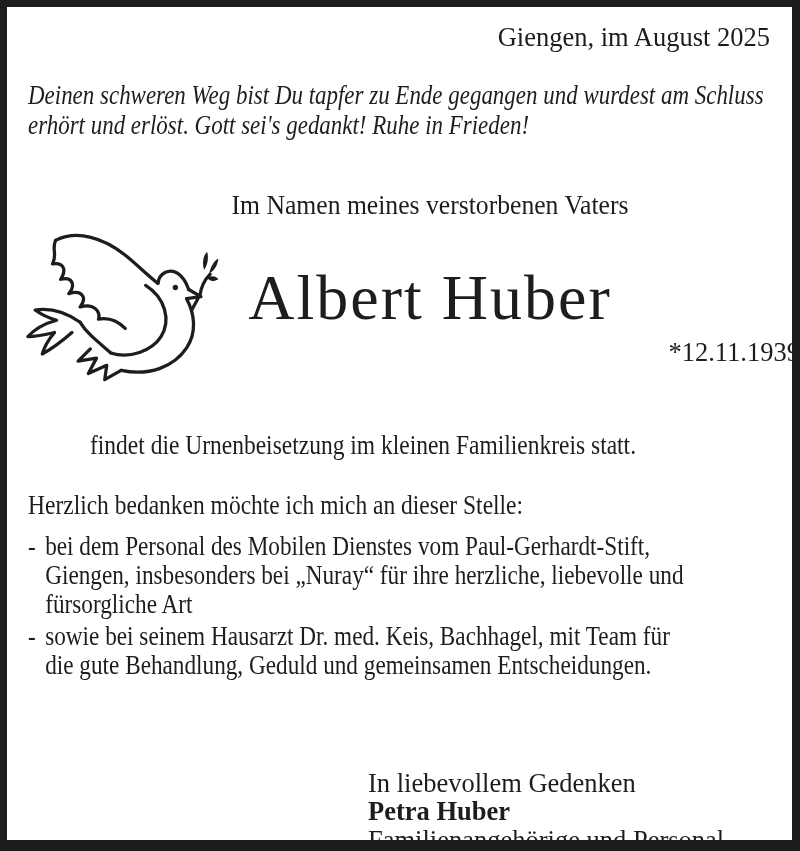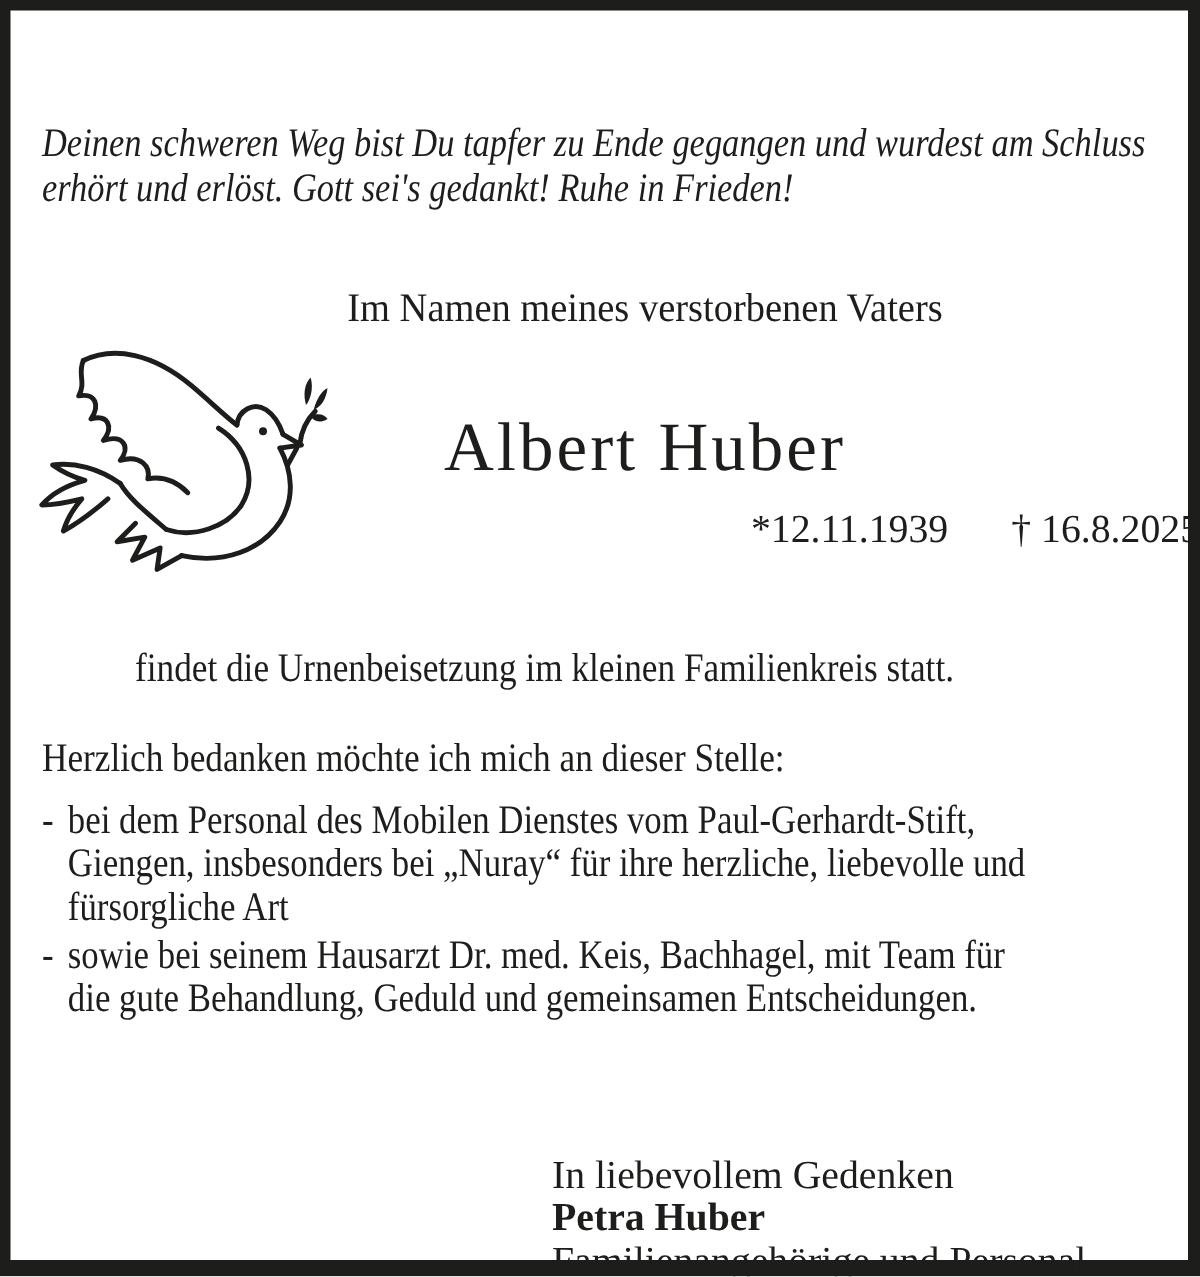--- a/index.html
+++ b/index.html
@@ -29,21 +29,21 @@
     font-style:italic;font-size:27px;line-height:30px;
     transform:scaleX(.85);transform-origin:left top;
     white-space:nowrap;
   }
   .center-col{left:60px;width:740px;text-align:center;}
   .intro{
     top:190px;font-size:27px;white-space:nowrap;
     transform:scaleX(.95);transform-origin:center top;
   }
   .name{
-    top:263px;font-size:46px;line-height:70px;
+    top:263px;font-size:64px;line-height:70px;
     letter-spacing:2px;white-space:nowrap;
   }
   .dates{
     top:337px;font-size:26.5px;
     display:flex;justify-content:flex-end;gap:42px;
   }
   .funeral{
     top:430px;left:90px;font-size:27px;white-space:nowrap;
     transform:scaleX(.87);transform-origin:left top;
   }
@@ -70,20 +70,21 @@
     width:206px;height:172px;
   }
 </style>
 </head>
 <body>
 
 <div class="page">
 
   <div class="frame"></div>
 
+  <div class="abs dateline">Giengen, im August 2025</div>
 
   <div class="abs epitaph">
     <div>Deinen schweren Weg bist Du tapfer zu Ende gegangen und wurdest am Schluss</div>
     <div>erhört und erlöst. Gott sei's gedankt! Ruhe in Frieden!</div>
   </div>
 
   <div class="abs center-col intro">Im Namen meines verstorbenen Vaters</div>
 
   <svg class="dove" viewBox="0 0 200 168" xmlns="http://www.w3.org/2000/svg" aria-hidden="true">
     <g fill="none" stroke="#1d1d1b" stroke-width="3.2" stroke-linecap="round" stroke-linejoin="round">
@@ -104,21 +105,20 @@
       <path d="M190,48 C192,40 196,35 199,34 C198,41 195,46 190,48 Z"></path>
       <path d="M188,52 C193,50 197,51 199,54 C194,57 190,56 188,52 Z"></path>
       <path d="M185,45 C183,38 184,31 188,27 C190,34 188,41 185,45 Z"></path>
     </g>
   </svg>
 
   <div class="abs center-col name">Albert Huber</div>
 
   <div class="abs center-col dates">
     <span>*12.11.1939</span>
-    <span>† 16.8.2025</span>
   </div>
 
   <div class="abs funeral">findet die Urnenbeisetzung im kleinen Familienkreis statt.</div>
 
   <div class="abs thanks-heading">Herzlich bedanken möchte ich mich an dieser Stelle:</div>
 
   <div class="abs thanks-items">
     <div class="thanks-item">
       <div class="bullet">-</div>
       <div>

